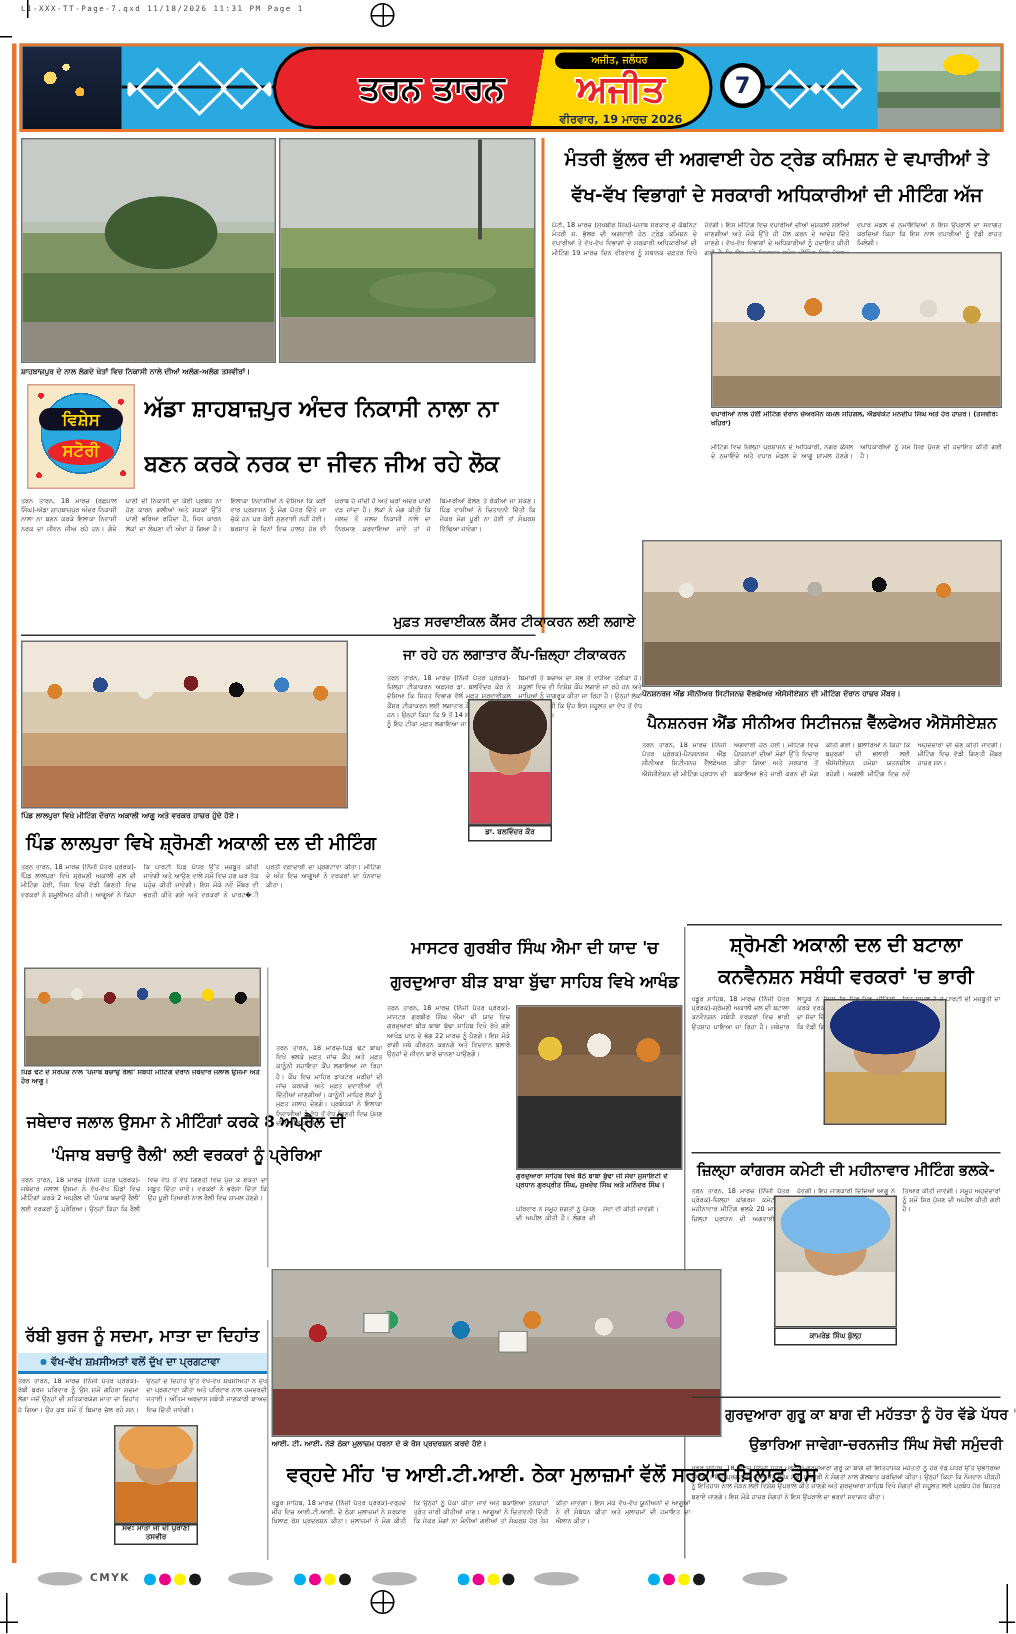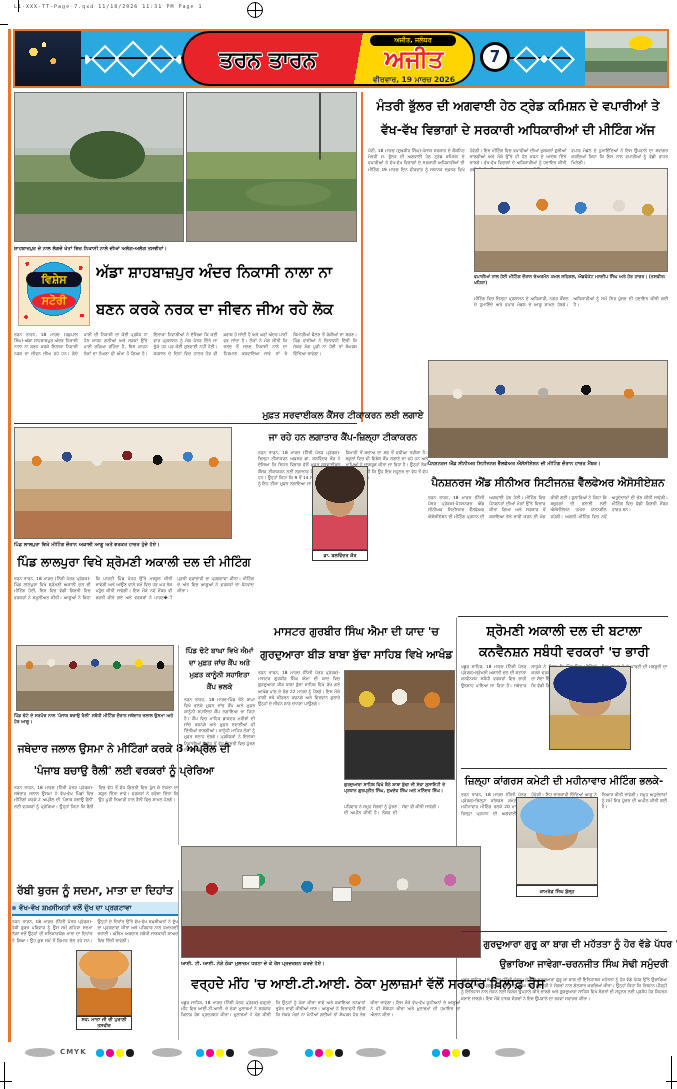--- a/index.html
+++ b/index.html
@@ -99,21 +99,21 @@
     linear-gradient(#b9b4ac 0 40%,#a39a8e 40% 72%,#7a3a34 72%);}
   .placard{position:absolute;background:#f4f2ec;border:1px solid #8a8a82;}
   .portrait{border:1px solid #4a4a4a;background:
     radial-gradient(ellipse 46% 24% at 50% 20%,var(--t,#333) 0 99%,transparent),
     radial-gradient(ellipse 26% 20% at 50% 41%,#c9996f 0 99%,transparent),
     linear-gradient(0deg,var(--s,#666) 0 42%,transparent 42%),
     linear-gradient(#ded8ca,#c2bcae);}
   .pcap{background:#fff;border:1px solid #333;font-size:4.8px;font-weight:bold;
     text-align:center;color:#101010;line-height:1.3;}
   .subhead-blue{background:#cfe9f7;border-bottom:2px solid #1b7fc0;font-weight:bold;
-    font-size:7px;line-height:13px;color:#06213a;padding-left:0;}
+    font-size:7px;line-height:13px;color:#06213a;padding-left:15px;}
   .subhead-blue::before{content:"";display:inline-block;width:4px;height:4px;background:#1b7fc0;
     border-radius:50%;margin-right:3px;vertical-align:middle;}
   .dots{display:flex;gap:2px;align-items:center;}
   .dot{width:8px;height:8px;border-radius:50%;display:inline-block;}
   .dc{background:#00aeef}.dm{background:#ec008c}.dy{background:#fff200}.dk{background:#1a1a1a}
   .ellipse{background:#b5b5b5;border-radius:50%;}
   .prepress{font-size:5px;color:#444;letter-spacing:1px;white-space:nowrap;font-family:"DejaVu Sans Mono",monospace;}
   .cmyk-label{font-size:7px;font-weight:bold;color:#555;letter-spacing:1px;}
 </style>
 </head>
@@ -133,21 +133,21 @@
     <div class="abs mark" style="left:66px;top:26px;width:101px;height:2px;background:#111;"></div>
     <div class="abs diamonds" style="left:70px;top:8px;width:96px;height:40px;">
       <span class="dia-s" style="width:7px;height:7px;"></span>
       <span class="dia-o" style="width:16px;height:16px;"></span>
       <span class="dia-o" style="width:22px;height:22px;"></span>
       <span class="dia-o" style="width:16px;height:16px;"></span>
       <span class="dia-s" style="width:7px;height:7px;"></span>
     </div>
     <div class="abs" style="left:167px;top:0;width:293px;height:55px;background:#000;border-radius:28px;padding:2px;">
       <div class="caps-in">
-        <div class="abs hl outline-w" style="left:0;top:8px;width:168px;height:40px;font-size:22px;line-height:38px;color:#000;">ਤਰਨ ਤਾਰਨ</div>
+        <div class="abs hl outline-w" style="left:20px;top:8px;width:168px;height:40px;font-size:22px;line-height:38px;color:#000;">ਤਰਨ ਤਾਰਨ</div>
         <div class="abs" style="left:186px;top:2px;width:86px;height:11px;background:#000;border-radius:6px;color:#ffd400;font-size:6.5px;font-weight:bold;text-align:center;line-height:11px;">ਅਜੀਤ, ਜਲੰਧਰ</div>
         <div class="abs hl outline-w" style="left:184px;top:13px;width:92px;height:27px;font-size:24px;line-height:27px;color:#e8232a;">ਅਜੀਤ</div>
         <div class="abs hl" style="left:178px;top:41px;width:104px;height:11px;font-size:7.5px;line-height:11px;color:#12265a;">ਵੀਰਵਾਰ, 19 ਮਾਰਚ 2026</div>
       </div>
     </div>
     <div class="abs" style="left:465px;top:11px;width:30px;height:30px;border-radius:50%;background:#fff;border:3px solid #000;font-size:15px;font-weight:bold;text-align:center;line-height:24px;color:#12265a;">7</div>
     <div class="abs mark" style="left:495px;top:26px;width:62px;height:2px;background:#111;"></div>
     <div class="abs diamonds" style="left:498px;top:8px;width:62px;height:40px;">
       <span class="dia-o" style="width:15px;height:15px;"></span>
       <span class="dia-s" style="width:6px;height:6px;"></span>
@@ -198,21 +198,20 @@
   <div class="abs photo ph-three" style="left:344px;top:670px;width:111px;height:110px;"></div>
   <div class="abs cap" style="left:344px;top:782px;width:111px;height:20px;font-size:4.5px;">ਗੁਰਦੁਆਰਾ ਸਾਹਿਬ ਵਿਖੇ ਬੈਠੇ ਬਾਬਾ ਬੁੱਢਾ ਜੀ ਸੇਵਾ ਸੁਸਾਇਟੀ ਦੇ ਪ੍ਰਧਾਨ ਗੁਰਪ੍ਰੀਤ ਸਿੰਘ, ਸੁਖਦੇਵ ਸਿੰਘ ਅਤੇ ਮਨਿੰਦਰ ਸਿੰਘ।</div>
   <div class="abs bodytxt cols2" style="left:344px;top:804px;width:111px;height:40px;">ਪਰਿਵਾਰ ਨੇ ਸਮੂਹ ਸੰਗਤਾਂ ਨੂੰ ਪੁੱਜਣ ਦੀ ਅਪੀਲ ਕੀਤੀ ਹੈ। ਲੰਗਰ ਦੀ ਸੇਵਾ ਵੀ ਕੀਤੀ ਜਾਵੇਗੀ।</div>
 
   <div class="abs photo ph-crowd" style="left:16px;top:645px;width:158px;height:66px;"></div>
   <div class="abs cap" style="left:14px;top:713px;width:162px;height:22px;font-size:4.5px;">ਪਿੰਡ ਢੋਟੇ ਦੇ ਸਰਪੰਚ ਨਾਲ 'ਪੰਜਾਬ ਬਚਾਉ ਰੈਲੀ' ਸਬੰਧੀ ਮੀਟਿੰਗ ਦੌਰਾਨ ਜਥੇਦਾਰ ਜਲਾਲ ਉਸਮਾ ਅਤੇ ਹੋਰ ਆਗੂ।</div>
   <div class="abs hl" style="left:14px;top:737px;width:220px;height:44px;font-size:10.5px;line-height:22px;">ਜਥੇਦਾਰ ਜਲਾਲ ਉਸਮਾ ਨੇ ਮੀਟਿੰਗਾਂ ਕਰਕੇ 8 ਅਪ੍ਰੈਲ ਦੀ 'ਪੰਜਾਬ ਬਚਾਉ ਰੈਲੀ' ਲਈ ਵਰਕਰਾਂ ਨੂੰ ਪ੍ਰੇਰਿਆ</div>
   <div class="abs bodytxt cols2" style="left:14px;top:785px;width:164px;height:92px;">ਤਰਨ ਤਾਰਨ, 18 ਮਾਰਚ (ਨਿੱਜੀ ਪੱਤਰ ਪ੍ਰੇਰਕ)-ਜਥੇਦਾਰ ਜਲਾਲ ਉਸਮਾ ਨੇ ਵੱਖ-ਵੱਖ ਪਿੰਡਾਂ ਵਿਚ ਮੀਟਿੰਗਾਂ ਕਰਕੇ 2 ਅਪ੍ਰੈਲ ਦੀ 'ਪੰਜਾਬ ਬਚਾਉ ਰੈਲੀ' ਲਈ ਵਰਕਰਾਂ ਨੂੰ ਪ੍ਰੇਰਿਆ। ਉਨ੍ਹਾਂ ਕਿਹਾ ਕਿ ਰੈਲੀ ਵਿਚ ਵੱਧ ਤੋਂ ਵੱਧ ਗਿਣਤੀ ਵਿਚ ਪੁੱਜ ਕੇ ਏਕਤਾ ਦਾ ਸਬੂਤ ਦਿੱਤਾ ਜਾਵੇ। ਵਰਕਰਾਂ ਨੇ ਭਰੋਸਾ ਦਿੱਤਾ ਕਿ ਉਹ ਪੂਰੀ ਤਿਆਰੀ ਨਾਲ ਰੈਲੀ ਵਿਚ ਸ਼ਾਮਲ ਹੋਣਗੇ।</div>
 
   <div class="abs vrule" style="left:178px;top:645px;width:1px;height:200px;background:#aaa;"></div>
-  <div class="abs hl" style="left:184px;top:645px;width:71px;height:50px;font-size:7px;line-height:12px;">ਪਿੰਡ ਢੋਟੇ ਬਾਘਾ ਵਿਖੇ ਐਮਾਂ ਦਾ ਮੁਫ਼ਤ ਜਾਂਚ ਕੈਂਪ ਅਤੇ ਮੁਫ਼ਤ ਕਾਨੂੰਨੀ ਸਹਾਇਤਾ ਕੈਂਪ ਭਲਕੇ</div>
   <div class="abs bodytxt" style="left:184px;top:697px;width:71px;height:146px;">ਤਰਨ ਤਾਰਨ, 18 ਮਾਰਚ-ਪਿੰਡ ਢੋਟੇ ਬਾਘਾ ਵਿਖੇ ਭਲਕੇ ਮੁਫ਼ਤ ਜਾਂਚ ਕੈਂਪ ਅਤੇ ਮੁਫ਼ਤ ਕਾਨੂੰਨੀ ਸਹਾਇਤਾ ਕੈਂਪ ਲਗਾਇਆ ਜਾ ਰਿਹਾ ਹੈ। ਕੈਂਪ ਵਿਚ ਮਾਹਿਰ ਡਾਕਟਰ ਮਰੀਜ਼ਾਂ ਦੀ ਜਾਂਚ ਕਰਨਗੇ ਅਤੇ ਮੁਫ਼ਤ ਦਵਾਈਆਂ ਵੀ ਦਿੱਤੀਆਂ ਜਾਣਗੀਆਂ। ਕਾਨੂੰਨੀ ਮਾਹਿਰ ਲੋਕਾਂ ਨੂੰ ਮੁਫ਼ਤ ਸਲਾਹ ਦੇਣਗੇ। ਪ੍ਰਬੰਧਕਾਂ ਨੇ ਇਲਾਕਾ ਨਿਵਾਸੀਆਂ ਨੂੰ ਵੱਧ ਤੋਂ ਵੱਧ ਗਿਣਤੀ ਵਿਚ ਪੁੱਜਣ ਦੀ ਅਪੀਲ ਕੀਤੀ ਹੈ।</div>
 
   <div class="abs hl" style="left:12px;top:881px;width:166px;height:19px;font-size:11px;line-height:19px;">ਰੱਬੀ ਬੁਰਜ ਨੂੰ ਸਦਮਾ, ਮਾਤਾ ਦਾ ਦਿਹਾਂਤ</div>
   <div class="abs subhead-blue" style="left:12px;top:902px;width:166px;height:14px;">ਵੱਖ-ਵੱਖ ਸ਼ਖ਼ਸੀਅਤਾਂ ਵਲੋਂ ਦੁੱਖ ਦਾ ਪ੍ਰਗਟਾਵਾ</div>
   <div class="abs bodytxt cols2" style="left:12px;top:919px;width:166px;height:122px;">ਤਰਨ ਤਾਰਨ, 18 ਮਾਰਚ (ਨਿੱਜੀ ਪੱਤਰ ਪ੍ਰੇਰਕ)-ਰੱਬੀ ਬੁਰਜ ਪਰਿਵਾਰ ਨੂੰ ਉਸ ਸਮੇਂ ਗਹਿਰਾ ਸਦਮਾ ਲੱਗਾ ਜਦੋਂ ਉਨ੍ਹਾਂ ਦੀ ਸਤਿਕਾਰਯੋਗ ਮਾਤਾ ਦਾ ਦਿਹਾਂਤ ਹੋ ਗਿਆ। ਉਹ ਕੁਝ ਸਮੇਂ ਤੋਂ ਬਿਮਾਰ ਚੱਲ ਰਹੇ ਸਨ। ਉਨ੍ਹਾਂ ਦੇ ਦਿਹਾਂਤ ਉੱਤੇ ਵੱਖ-ਵੱਖ ਸ਼ਖ਼ਸੀਅਤਾਂ ਨੇ ਦੁੱਖ ਦਾ ਪ੍ਰਗਟਾਵਾ ਕੀਤਾ ਅਤੇ ਪਰਿਵਾਰ ਨਾਲ ਹਮਦਰਦੀ ਜਤਾਈ। ਅੰਤਿਮ ਅਰਦਾਸ ਸਬੰਧੀ ਜਾਣਕਾਰੀ ਬਾਅਦ ਵਿਚ ਦਿੱਤੀ ਜਾਵੇਗੀ।</div>
   <div class="abs portrait" style="left:76px;top:950px;width:56px;height:66px;--t:#e8a050;--s:#d07828;"></div>
   <div class="abs pcap" style="left:76px;top:1016px;width:56px;height:14px;">ਸਵ: ਮਾਤਾ ਜੀ ਦੀ ਪੁਰਾਣੀ ਤਸਵੀਰ</div>
   <div class="abs vrule" style="left:178px;top:880px;width:1px;height:160px;background:#aaa;"></div>
 
   <div class="abs photo ph-protest" style="left:181px;top:846px;width:300px;height:112px;">

